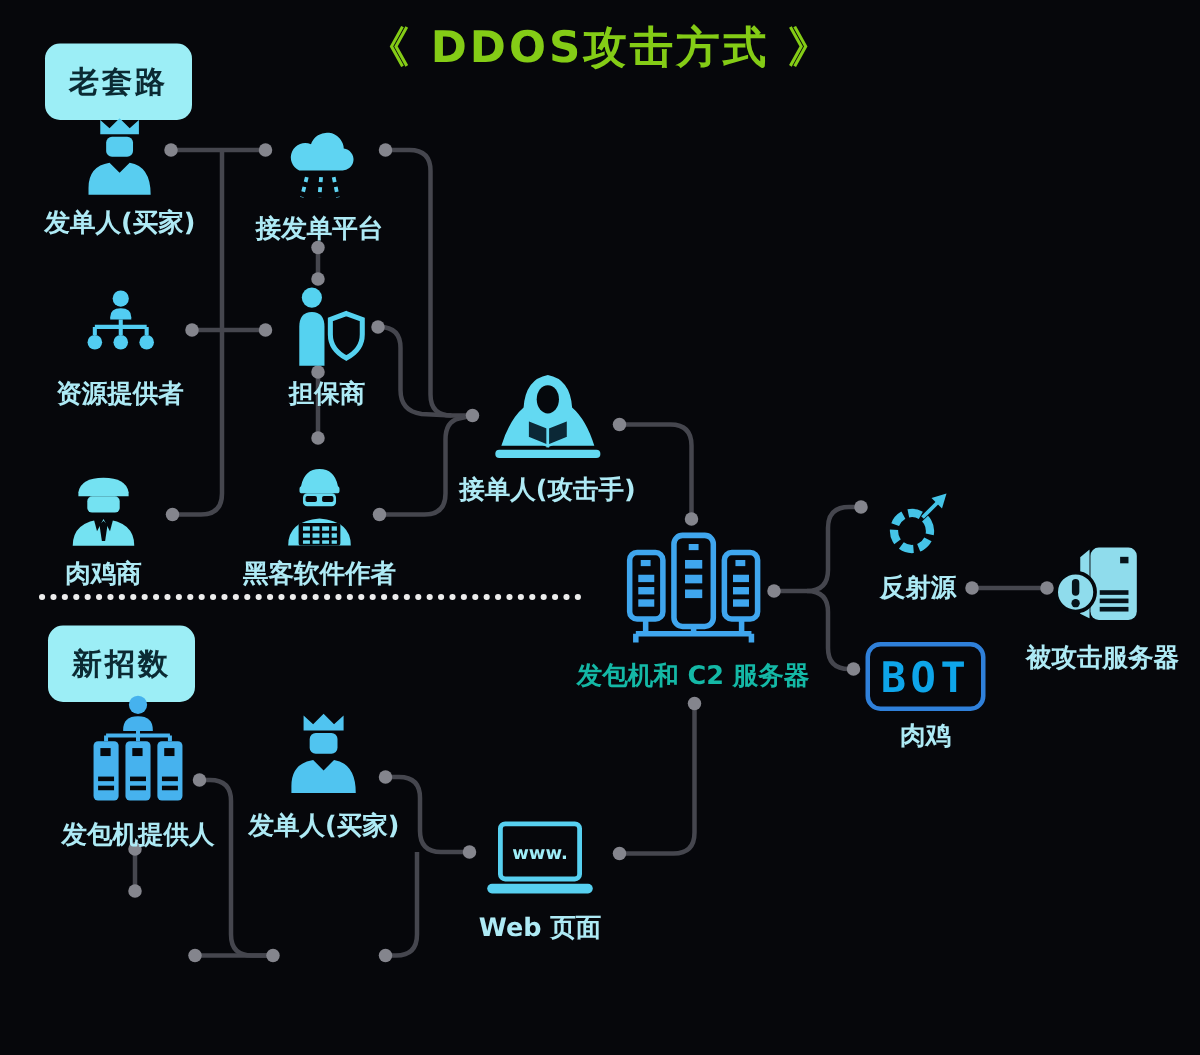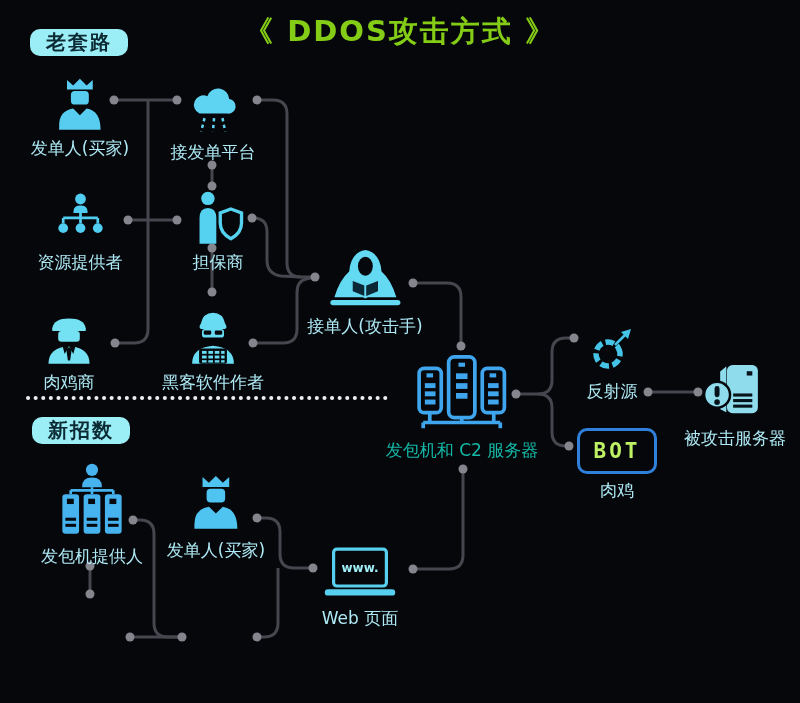--- a/index.html
+++ b/index.html
@@ -1,32 +1,32 @@
 <!DOCTYPE html>
 <html><head>
 <meta charset="utf-8">
 <style>
   html,body{margin:0;padding:0;background:#06070b;}
   #stage{position:relative;width:800px;height:703px;background:#06070b;overflow:hidden;
          font-family:"DejaVu Sans","Liberation Sans",sans-serif;}
   #title{position:absolute;top:12px;left:400px;transform:translateX(-50%);
          color:#84cc16;font-size:29px;font-weight:bold;letter-spacing:2px;white-space:nowrap;}
   .badge{position:absolute;background:#9ceef6;color:#0b2a33;font-size:20px;font-weight:bold;
-         padding:0 16px;border-radius:10px;letter-spacing:2px;}
+         padding:12px 16px;border-radius:10px;letter-spacing:2px;}
   #badge-old{left:30px;top:29px;}
   #badge-new{left:32px;top:417px;}
   #wires{position:absolute;left:0;top:0;width:800px;height:703px;pointer-events:none;}
   .node{position:absolute;transform:translateX(-50%);display:flex;flex-direction:column;
         align-items:center;gap:5px;}
-  .label{color:#aeeaf5;font-size:17px;font-weight:400;white-space:nowrap;text-align:right;}
+  .label{color:#aeeaf5;font-size:17px;font-weight:700;white-space:nowrap;text-align:right;}
   .label.blue{color:#14b8a6;}
   .bot-box{width:74px;height:40px;border:3px solid #2f80da;border-radius:10px;
            display:flex;align-items:center;justify-content:center;
-           color:#bef264;font-family:"DejaVu Sans Mono","Liberation Mono",monospace;
-           font-size:21px;font-weight:bold;letter-spacing:3px;}
+           color:#0ea5e9;font-family:"DejaVu Sans Mono","Liberation Mono",monospace;
+           font-size:28px;font-weight:bold;letter-spacing:3px;}
 </style>
 </head>
 <body>
 
 <div id="stage">
 
   <svg id="wires" viewBox="0 0 800 703">
     <g stroke="#45464e" stroke-width="3" fill="none">
       <path d="M114 100 H177"></path>
       <path d="M148 100 V329 Q148 343 134 343 H115"></path>

